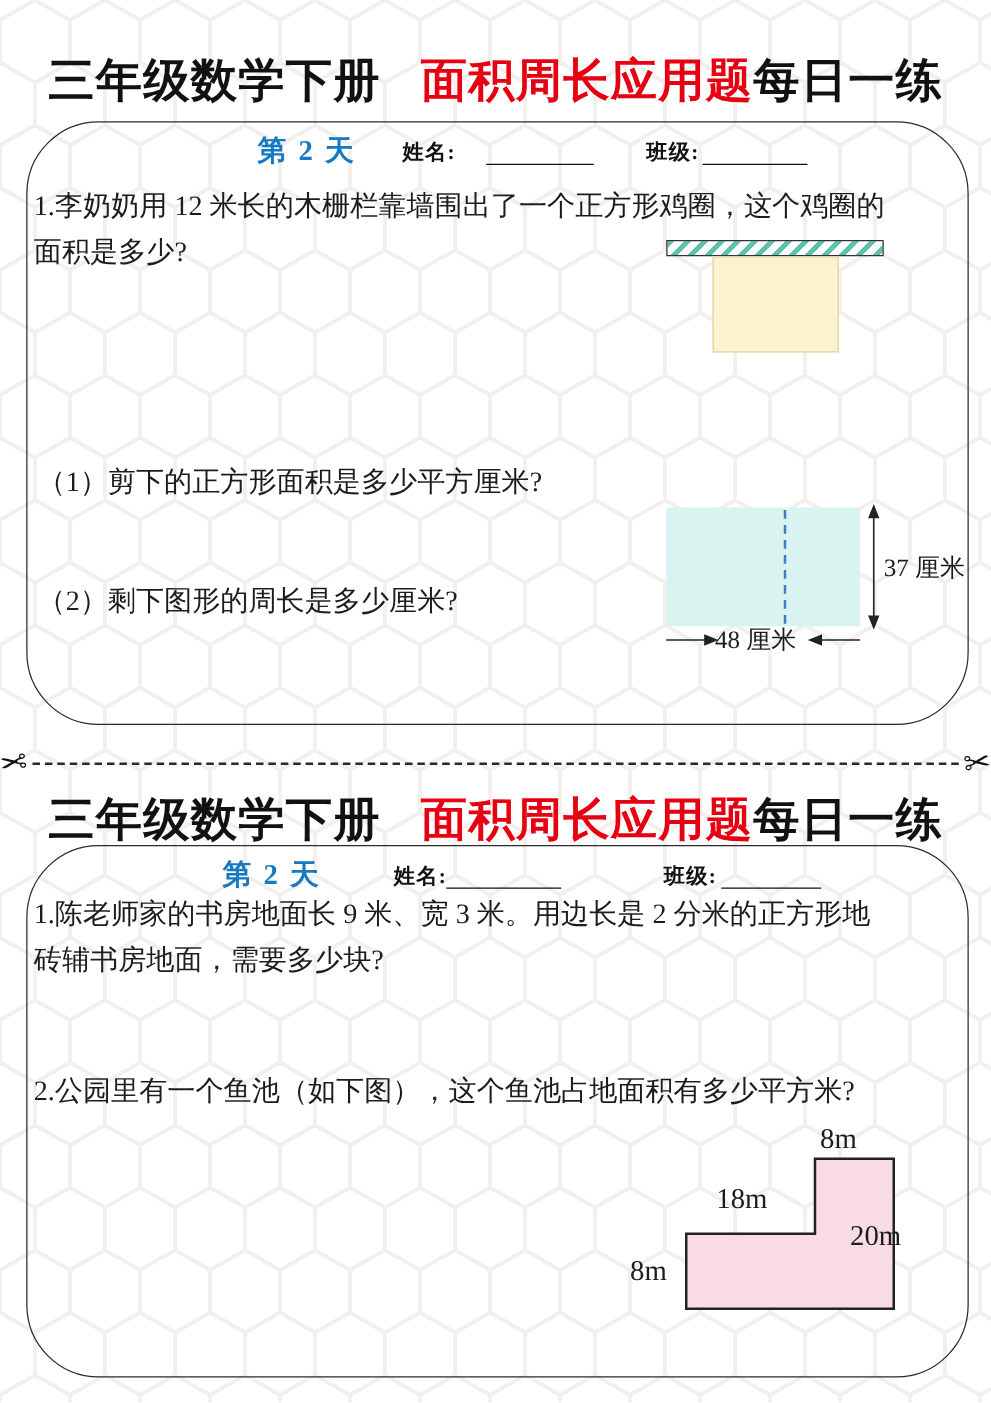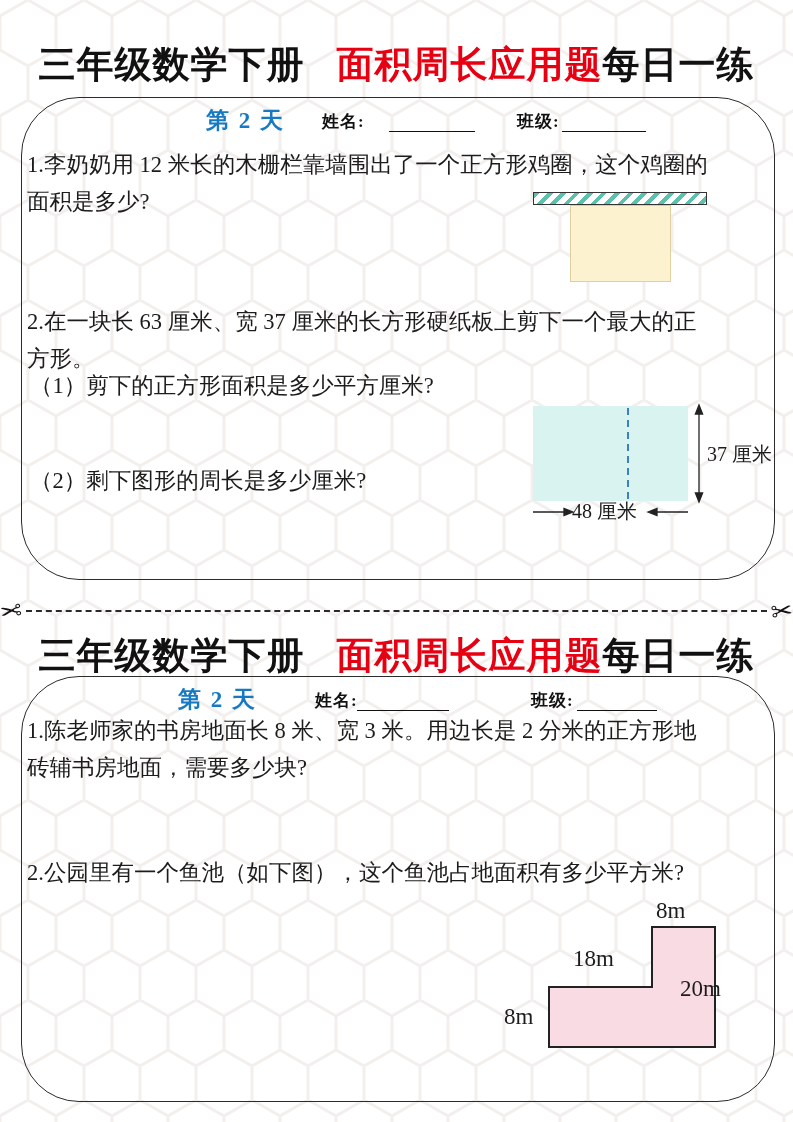--- a/index.html
+++ b/index.html
@@ -87,22 +87,20 @@
     <div class="blank-line" style="left:389px; top:112px; width:86px;"></div>
     <div class="field-label" style="left:517px; top:110px;">班级:</div>
     <div class="blank-line" style="left:562px; top:112px; width:84px;"></div>
 
     <div class="prob" style="left:27px; top:146px; width:750px;">1.李奶奶用 12 米长的木栅栏靠墙围出了一个正方形鸡圈，这个鸡圈的
 面积是多少?</div>
 
     <div class="wall-bar"></div>
     <div class="wall-square"></div>
 
-    <div class="prob" style="left:27px; top:303px; width:750px;">2.在一块长 63 厘米、宽 37 厘米的长方形硬纸板上剪下一个最大的正
-方形。</div>
     <div class="prob" style="left:30px; top:367px; width:720px;">（1）剪下的正方形面积是多少平方厘米?</div>
     <div class="prob" style="left:30px; top:462px; width:720px;">（2）剩下图形的周长是多少厘米?</div>
 
     <svg style="left:533px; top:400px;" width="180" height="125" viewBox="0 0 180 125">
       <rect x="0" y="6" width="155" height="95" fill="#d9f3f1"></rect>
       <line x1="95" y1="8" x2="95" y2="99" stroke="#3b7fc4" stroke-width="2" stroke-dasharray="7 5"></line>
       <g stroke="#222" stroke-width="1.3" fill="#222">
         <line x1="166" y1="10" x2="166" y2="97"></line>
         <polygon points="166,5 162.4,14 169.6,14"></polygon>
         <polygon points="166,102 162.4,93 169.6,93"></polygon>
@@ -128,21 +126,21 @@
     </h1>
 
     <div class="sheet-box" style="top:676px; height:426px;"></div>
 
     <div class="day-label" style="left:178px; top:684px;">第 2 天</div>
     <div class="field-label" style="left:315px; top:689px;">姓名:</div>
     <div class="blank-line" style="left:357px; top:691px; width:92px;"></div>
     <div class="field-label" style="left:531px; top:689px;">班级:</div>
     <div class="blank-line" style="left:577px; top:691px; width:80px;"></div>
 
-    <div class="prob" style="left:27px; top:712px; width:750px;">1.陈老师家的书房地面长 8 米、宽 3 米。用边长是 2 分米的正方形地
+    <div class="prob" style="left:27px; top:712px; width:750px;">1.陈老师家的书房地面长 9 米、宽 3 米。用边长是 2 分米的正方形地
 砖辅书房地面，需要多少块?</div>
     <div class="prob" style="left:27px; top:854px; width:750px;">2.公园里有一个鱼池（如下图），这个鱼池占地面积有多少平方米?</div>
 
     <svg style="left:495px; top:895px;" width="290" height="175" viewBox="0 0 290 175">
       <polygon points="157,32 220,32 220,152 54,152 54,92 157,92" fill="#f9dce3" stroke="#222" stroke-width="2"></polygon>
     </svg>
     <div class="pond-label" style="left:656px; top:898px;">8m</div>
     <div class="pond-label" style="left:573px; top:946px;">18m</div>
     <div class="pond-label" style="left:680px; top:976px;">20m</div>
     <div class="pond-label" style="left:504px; top:1004px;">8m</div>

